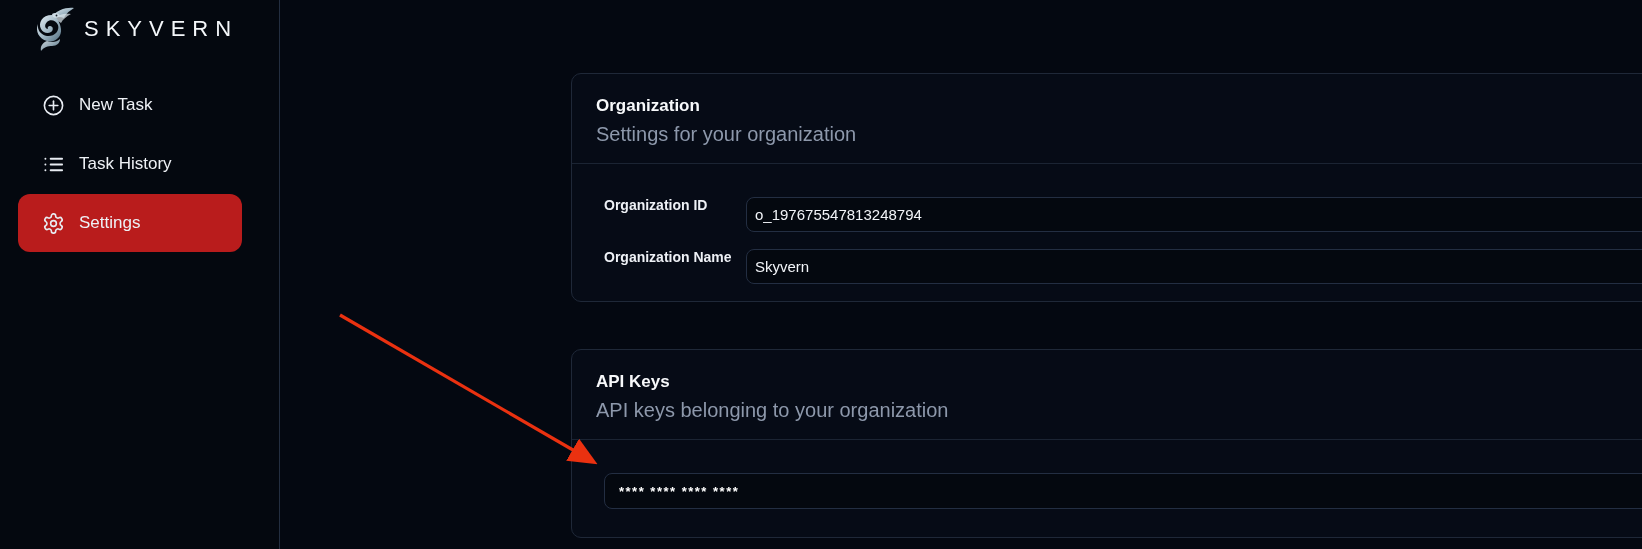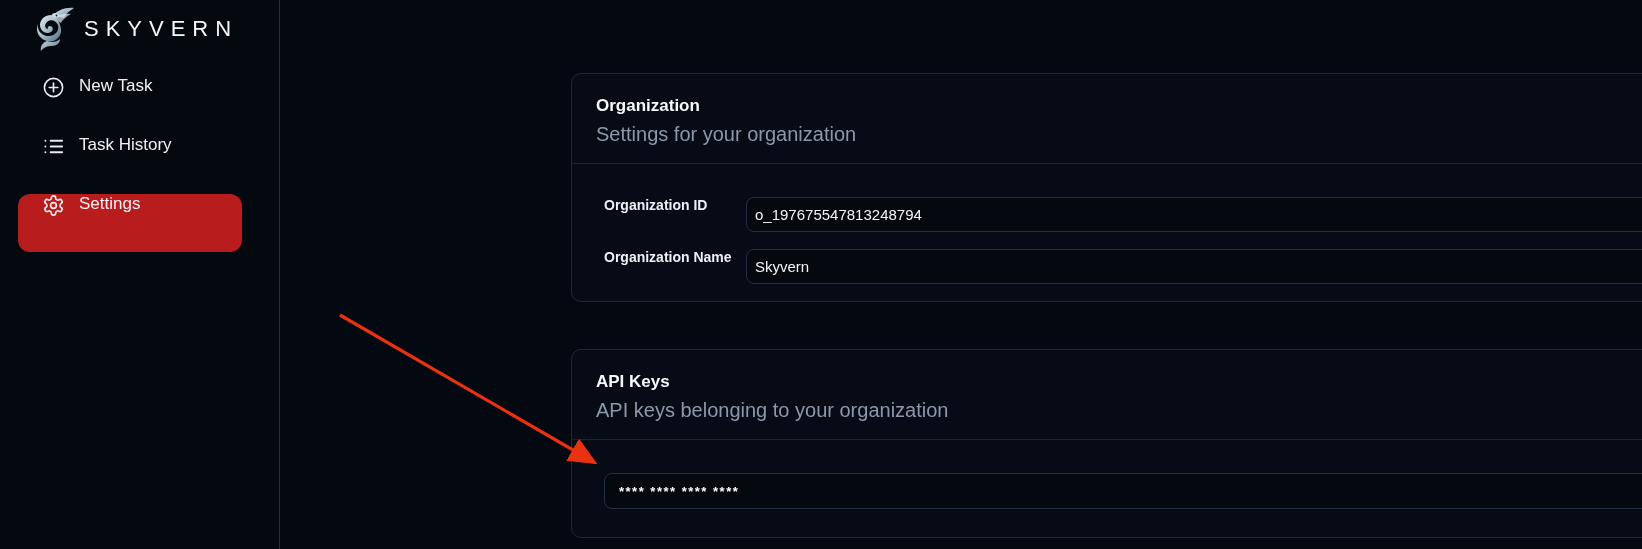--- a/index.html
+++ b/index.html
@@ -23,21 +23,21 @@
   }
   .logo-mark { width:48px; height:48px; flex:0 0 auto; }
   .brand {
     margin-left:8px;
     font-size:22px; font-weight:500;
     letter-spacing:7px; color:#f4f7fa;
     white-space:nowrap;
   }
   .nav { margin-top:18px; }
   .nav-item {
-    display:flex; 
+    display:flex; align-items:center;
     height:58px; margin:0 37px 1px 18px;
     padding-left:24px;
     border-radius:12px;
     cursor:pointer;
   }
   .nav-item.active { background:#b91c1c; }
   .nav-icon { width:23px; height:23px; margin-right:14px; flex:0 0 auto; }
   .nav-icon svg { display:block; width:100%; height:100%; }
   .nav-label { font-size:17px; font-weight:400; color:#eef1f5; }
 

